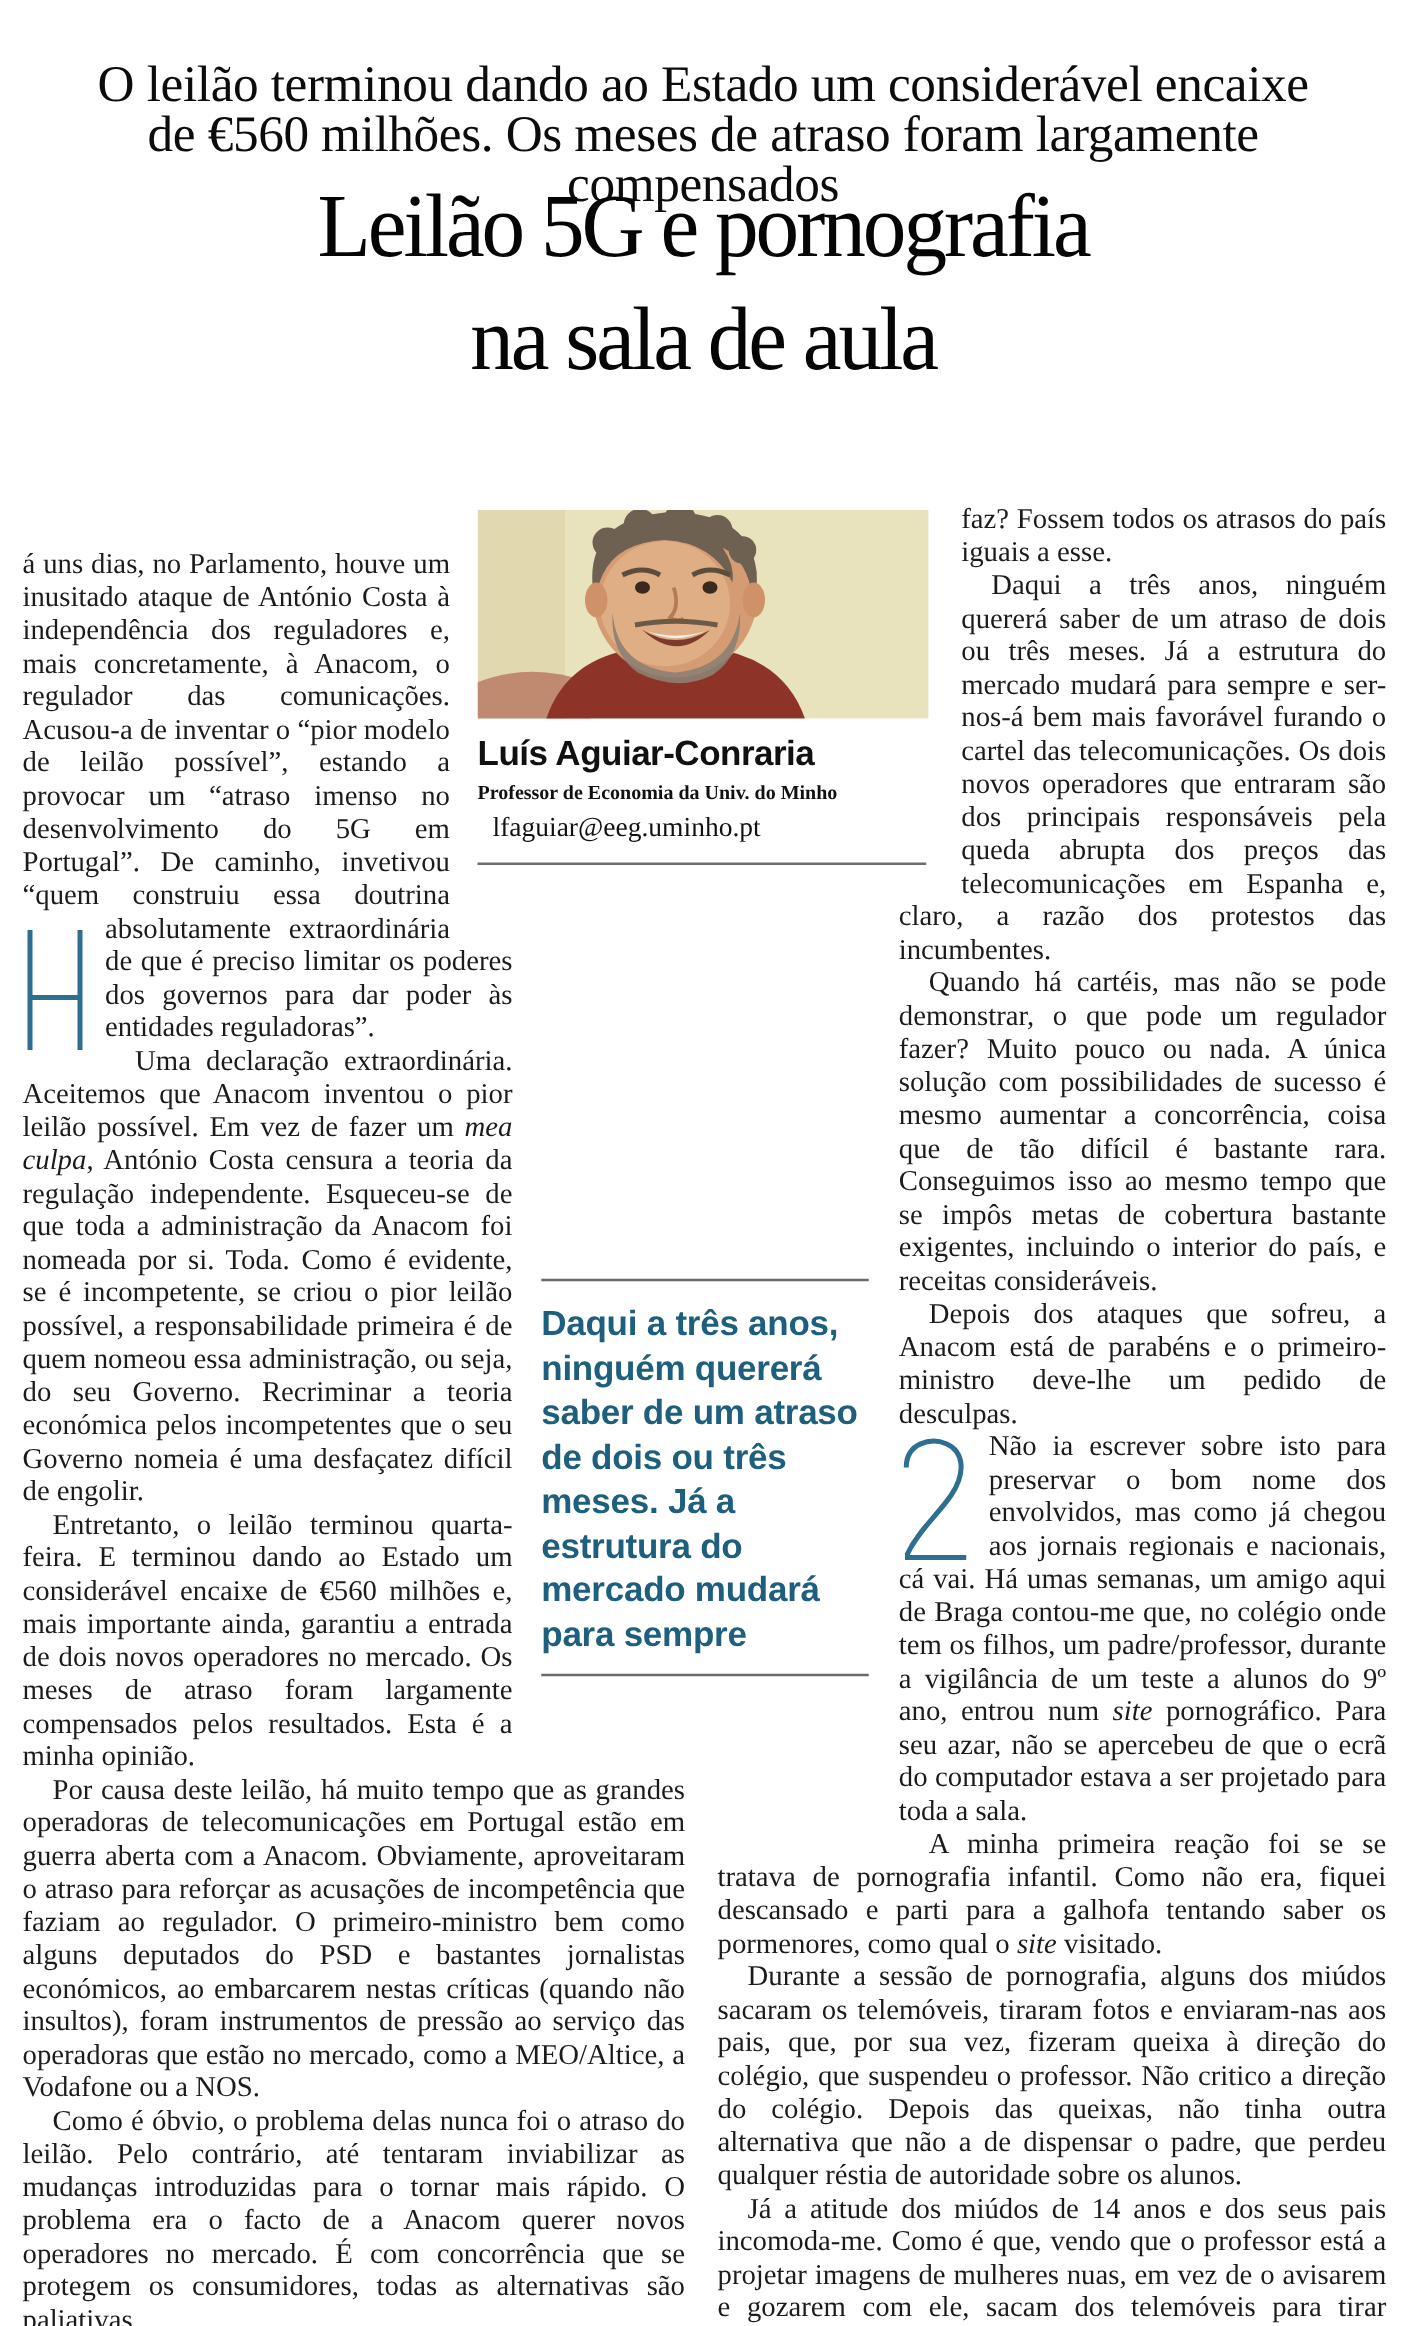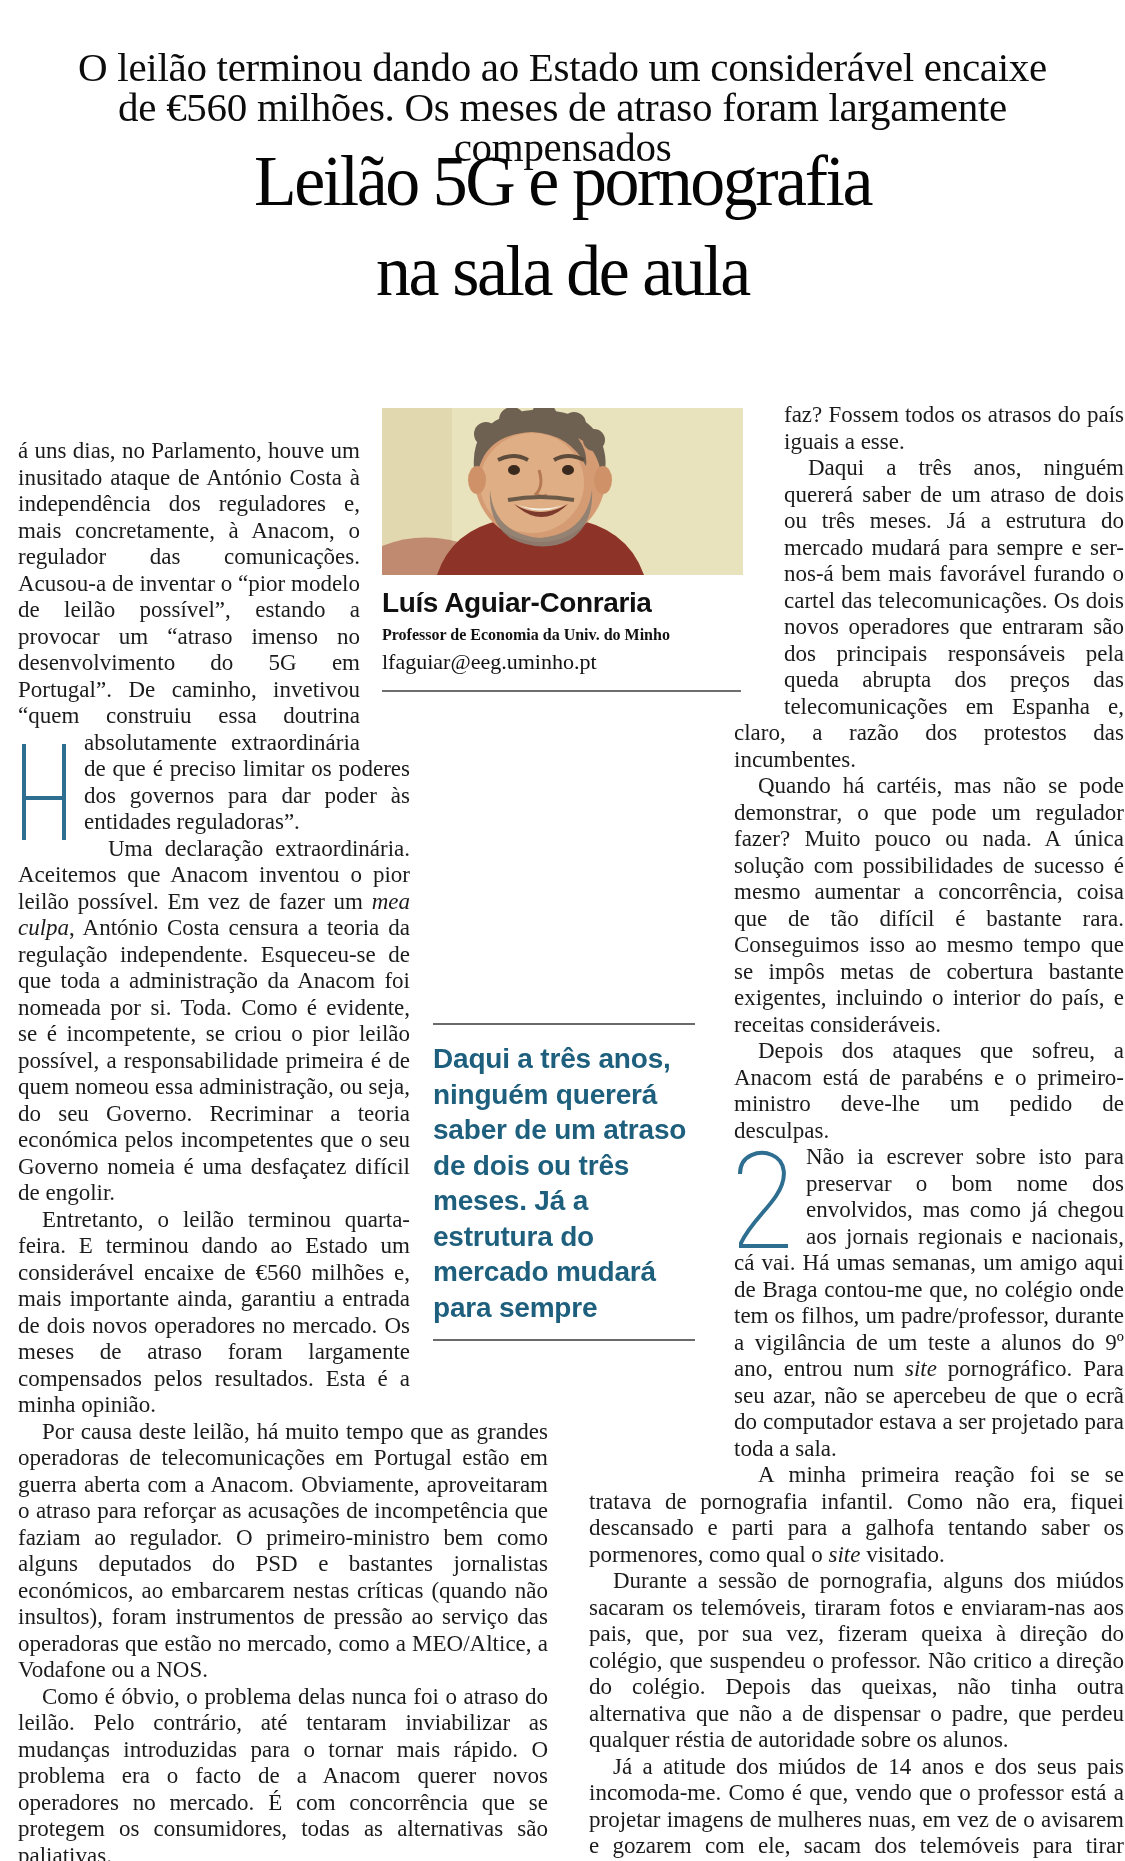--- a/index.html
+++ b/index.html
@@ -14,21 +14,21 @@
       color:#0c0c0c;letter-spacing:-0.3px;}
   .headline{position:absolute;top:88px;left:0;width:1125px;text-align:center;
       color:#050505;font-size:72px;line-height:90px;letter-spacing:-2.5px;
       font-weight:normal;}
   .headline .hl{display:block;transform:scaleX(0.97);transform-origin:center;}
 
   
   .col{position:absolute;top:402px;height:1459px;text-align:justify;
       font-size:23px;line-height:26.5px;hyphens:auto;-webkit-hyphens:auto;}
   .col-left{left:18px;width:530px;margin-top:36px;}
-  .col-right{left:589px;width:535px;}
+  .col-right{left:574px;width:535px;}
   .body-p{margin:0;}
   .body-p.indent{text-indent:24px;}
   .it{font-style:italic;}
 
   .spacer{background:transparent;}
   .sp-photo-left{float:right;clear:right;width:188px;height:300px;}
   .sp-quote-left{float:right;clear:right;width:138px;height:345px;margin-top:323px;}
   .sp-photo-right{float:left;clear:left;width:195px;height:300px;}
   .sp-quote-right{float:left;clear:left;width:145px;height:470px;margin-top:311px;}
 
@@ -37,21 +37,21 @@
   .dropcap svg{display:block;}
 
   
   .photo{position:absolute;left:382px;top:408px;width:361px;height:167px;overflow:hidden;}
   .author{position:absolute;left:382px;top:586px;width:360px;text-align:left;}
   .author-name{font-family:"Liberation Sans",sans-serif;font-weight:bold;
       font-size:28px;line-height:34px;color:#111;letter-spacing:-0.4px;margin:0;}
   .author-role{font-family:"Liberation Serif",serif;font-weight:bold;
       font-size:16px;line-height:26px;color:#111;margin:2px 0 0 0;}
   .author-email{font-family:"Liberation Serif",serif;font-size:22px;
-      line-height:26px;color:#111;margin:1px 0 0 0;}
+      line-height:26px;color:#111;margin:1px 0 0 12px;}
   .author-rule{position:absolute;left:382px;top:690px;width:359px;height:2px;
       background:#6e6e6e;}
 
   
   .pullquote{position:absolute;left:433px;top:1023px;width:262px;}
   .pq-rule{height:2px;background:#6a6a6a;}
   .pq-text{font-family:"Liberation Sans",sans-serif;font-weight:bold;
       font-size:28px;line-height:35.5px;color:#1d5f7d;margin:16px 0 14px 0;
       text-align:left;letter-spacing:-0.2px;}
 </style>

